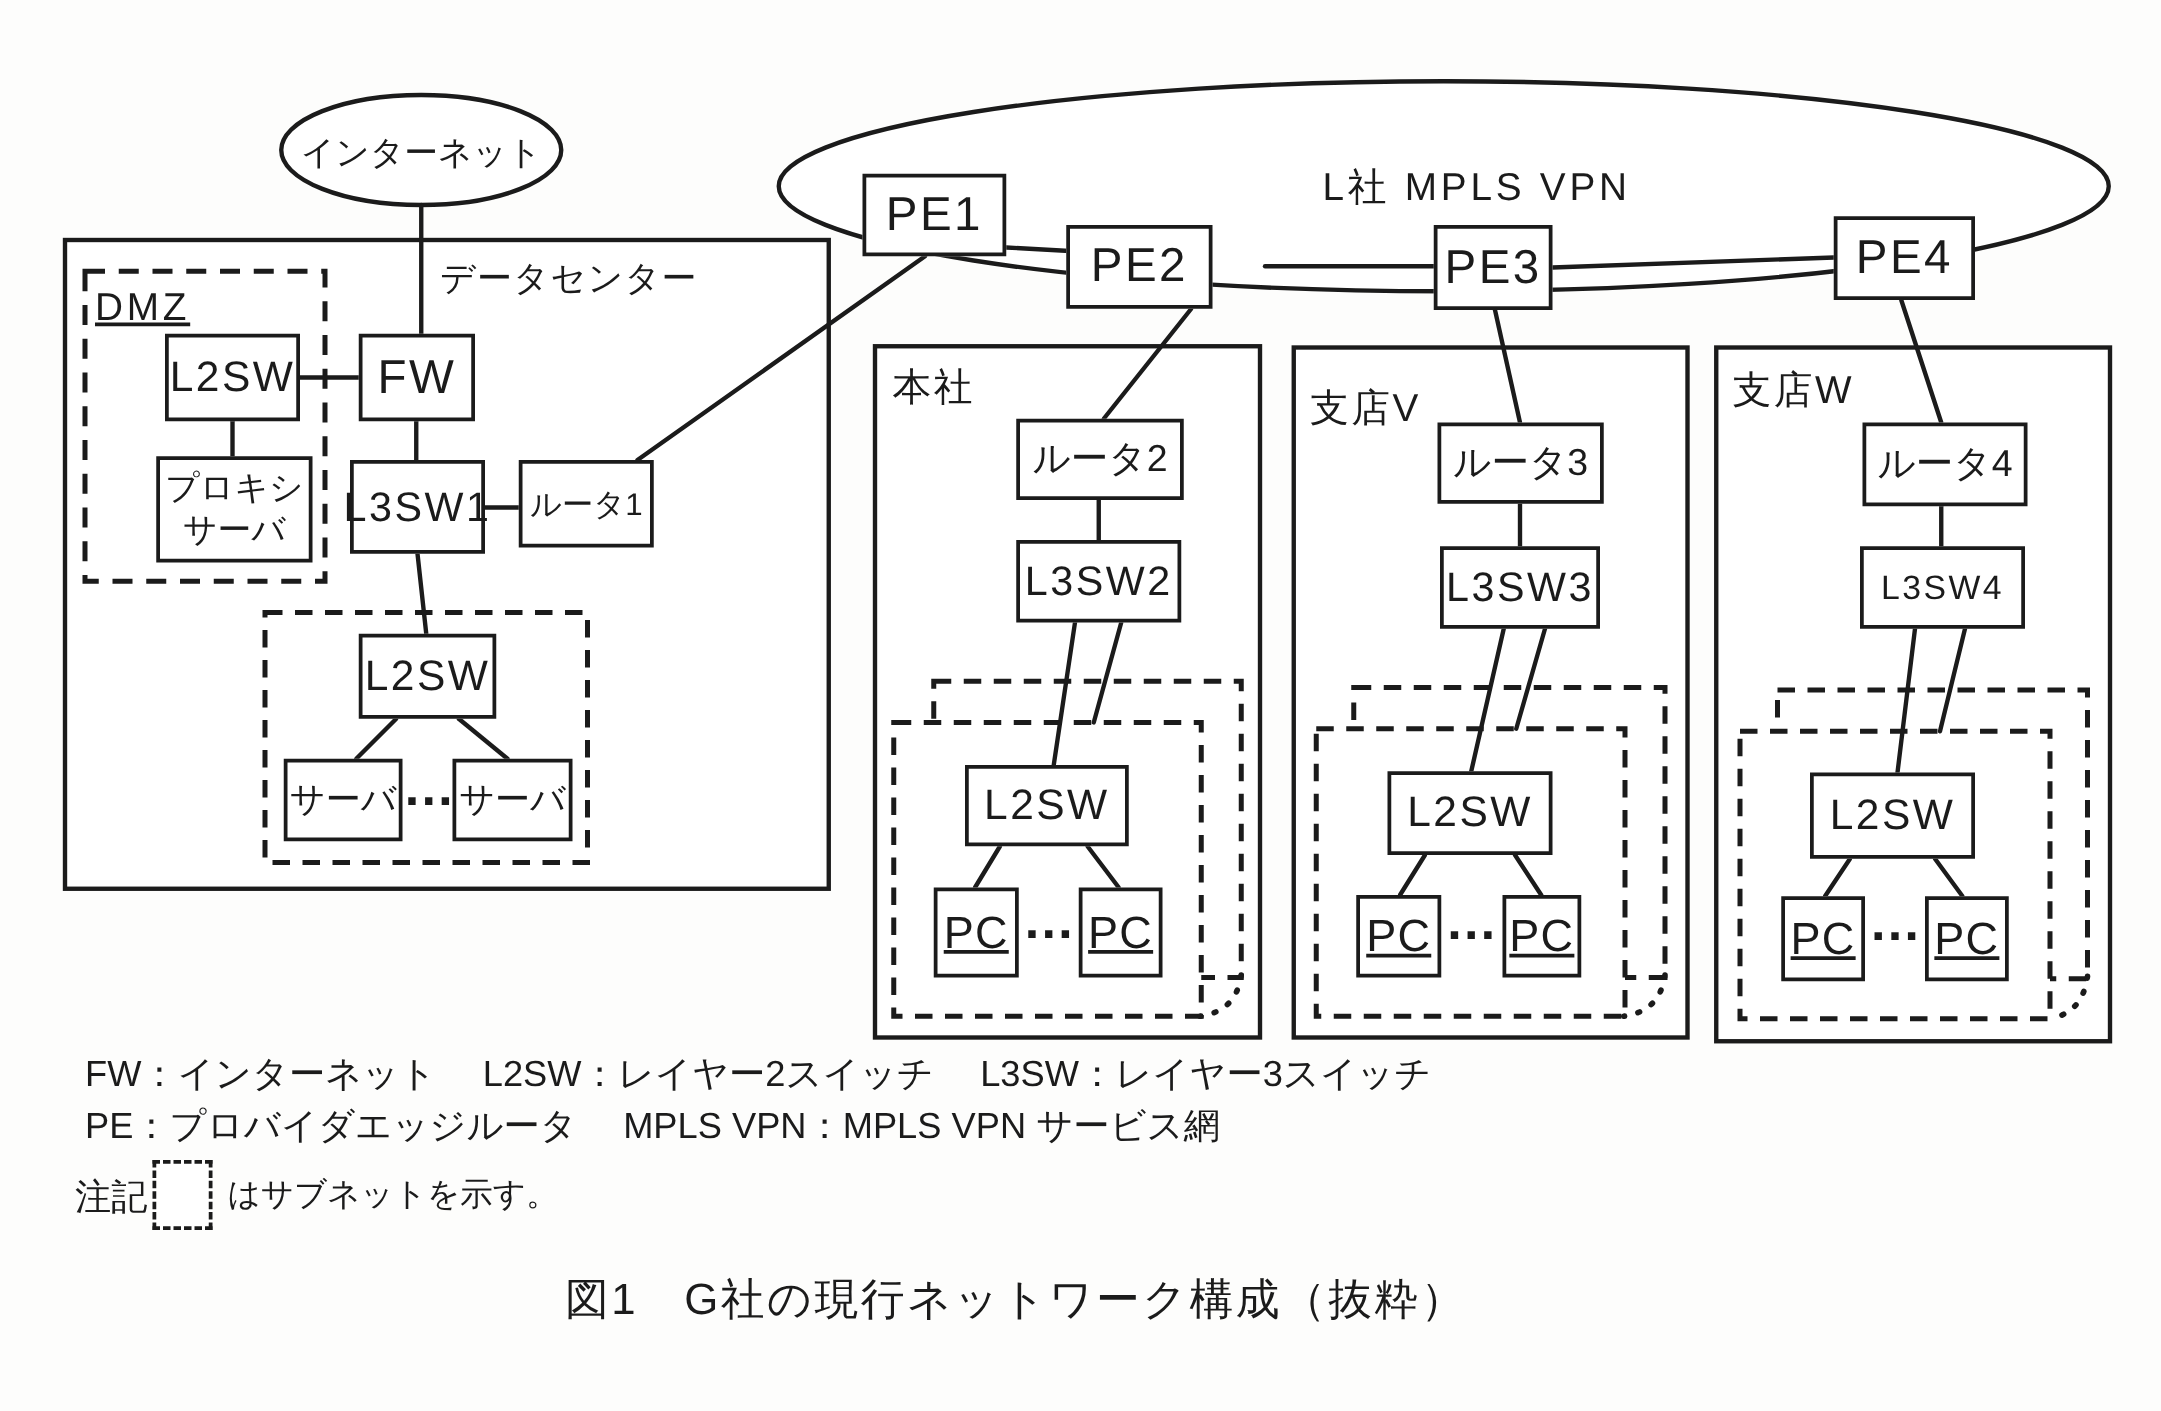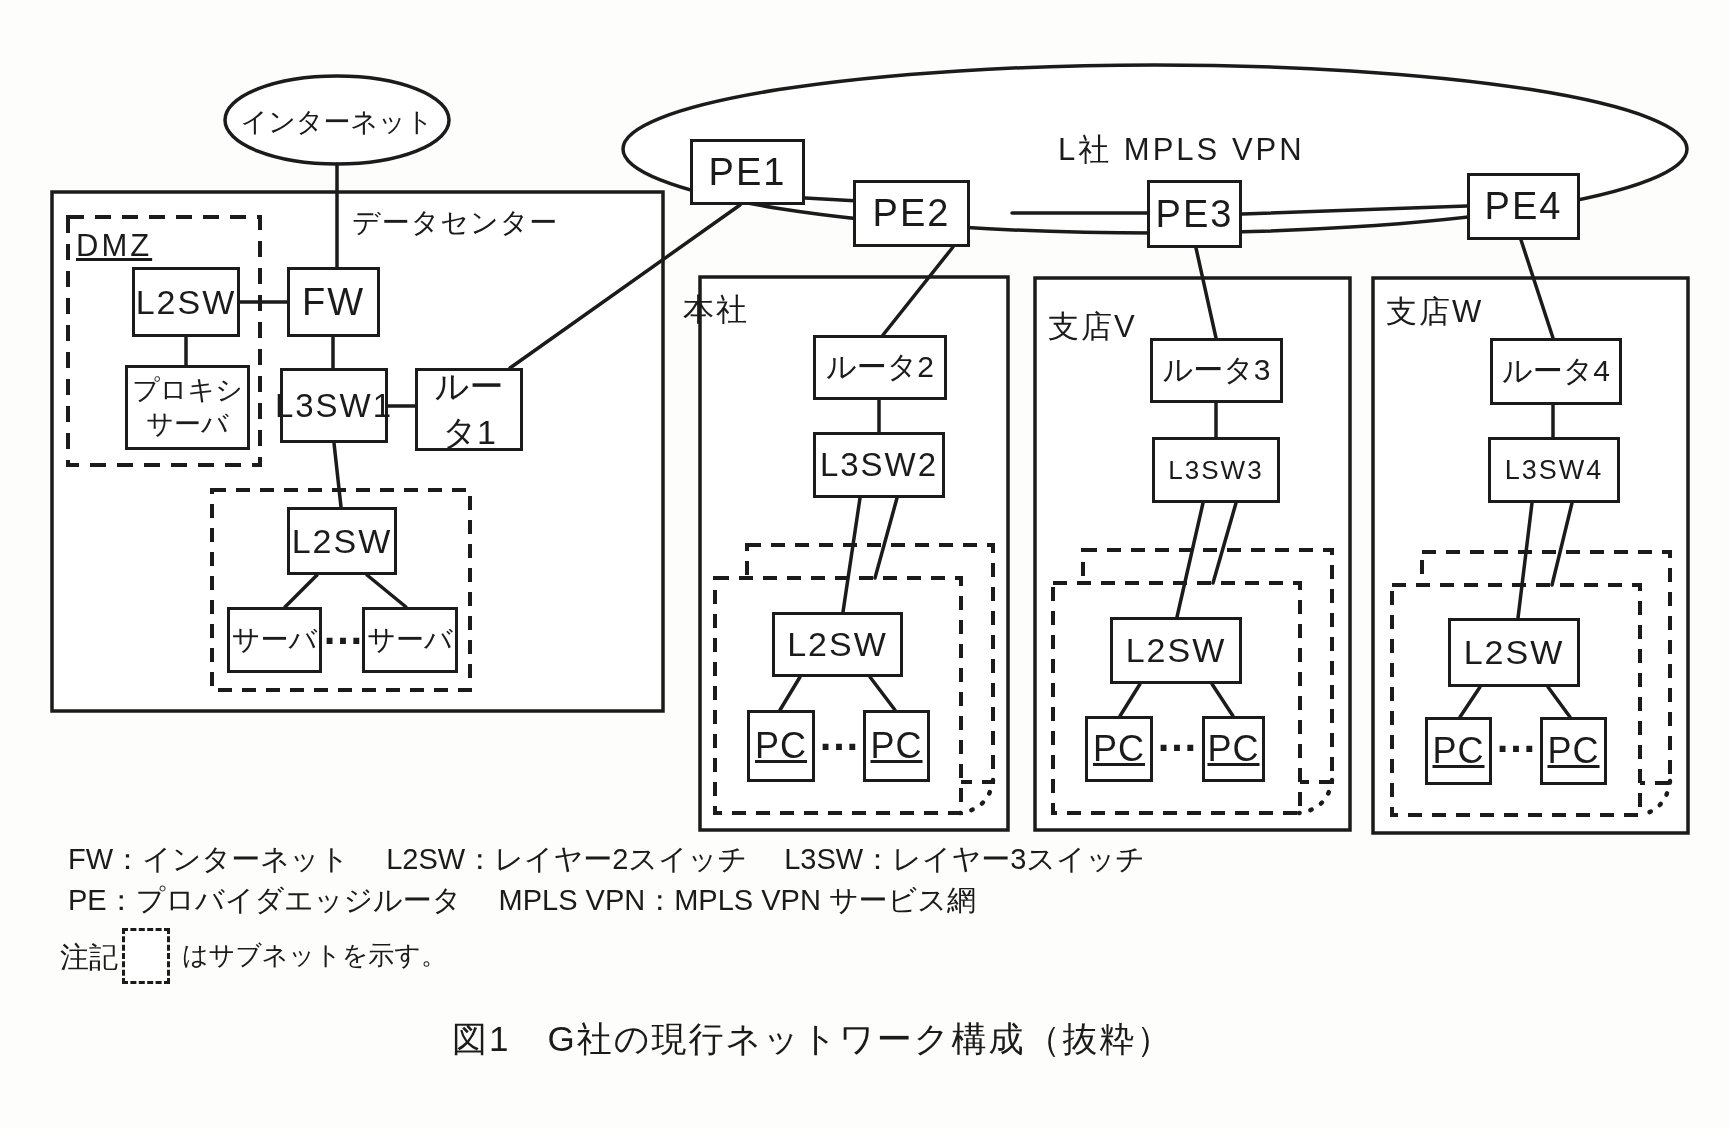--- a/index.html
+++ b/index.html
@@ -105,37 +105,37 @@
 
   <div class="node ascii" style="left:132px;top:267px;width:108px;height:70px;font-size:34px;">L2SW</div>
   <div class="node ascii" style="left:287px;top:267px;width:93px;height:70px;">FW</div>
   <div class="node cjk-sm" style="left:125px;top:365px;width:125px;height:85px;">
     <div>
       <div>プロキシ</div>
       <div>サーバ</div>
     </div>
   </div>
   <div class="node ascii" style="left:280px;top:368px;width:108px;height:75px;font-size:33px;">L3SW1</div>
-  <div class="node cjk" style="left:415px;top:368px;width:108px;height:83px;font-size:34px;">ルータ1</div>
+  <div class="node cjk" style="left:415px;top:368px;width:108px;height:70px;font-size:25px;">ルータ1</div>
   <div class="node ascii" style="left:287px;top:507px;width:110px;height:68px;font-size:34px;">L2SW</div>
   <div class="node cjk" style="left:227px;top:607px;width:95px;height:66px;font-size:28px;">サーバ</div>
   <div class="node cjk" style="left:362px;top:607px;width:96px;height:66px;font-size:28px;">サーバ</div>
   <div class="dots" style="left:322px;top:606px;">…</div>
 
-  <div class="lbl" style="left:683px;top:289px;font-size:31px;letter-spacing:2px;">本社</div>
+  <div class="lbl" style="left:714px;top:289px;font-size:31px;letter-spacing:2px;">本社</div>
   <div class="node cjk" style="left:813px;top:335px;width:134px;height:65px;">ルータ2</div>
   <div class="node ascii" style="left:813px;top:432px;width:132px;height:66px;font-size:33px;">L3SW2</div>
   <div class="node ascii" style="left:772px;top:612px;width:131px;height:65px;font-size:34px;">L2SW</div>
   <div class="node ascii-sm" style="left:747px;top:710px;width:68px;height:72px;">PC</div>
   <div class="node ascii-sm" style="left:863px;top:710px;width:67px;height:72px;">PC</div>
   <div class="dots" style="left:818px;top:712px;">…</div>
 
   <div class="lbl" style="left:1048px;top:290px;font-size:31px;letter-spacing:2px;margin-top:16px;">支店V</div>
   <div class="node cjk" style="left:1150px;top:338px;width:133px;height:65px;">ルータ3</div>
-  <div class="node ascii" style="left:1152px;top:437px;width:128px;height:66px;font-size:26px;">L3SW3</div>
+  <div class="node ascii" style="left:1152px;top:437px;width:128px;height:66px;font-size:33px;">L3SW3</div>
   <div class="node ascii" style="left:1110px;top:617px;width:132px;height:67px;font-size:34px;">L2SW</div>
   <div class="node ascii-sm" style="left:1085px;top:716px;width:68px;height:66px;">PC</div>
   <div class="node ascii-sm" style="left:1202px;top:716px;width:63px;height:66px;">PC</div>
   <div class="dots" style="left:1156px;top:713px;">…</div>
 
   <div class="lbl" style="left:1386px;top:291px;font-size:31px;letter-spacing:2px;">支店W</div>
   <div class="node cjk" style="left:1490px;top:338px;width:132px;height:67px;">ルータ4</div>
   <div class="node ascii" style="left:1488px;top:437px;width:132px;height:66px;font-size:27px;">L3SW4</div>
   <div class="node ascii" style="left:1448px;top:618px;width:132px;height:69px;font-size:34px;">L2SW</div>
   <div class="node ascii-sm" style="left:1425px;top:717px;width:67px;height:68px;">PC</div>

